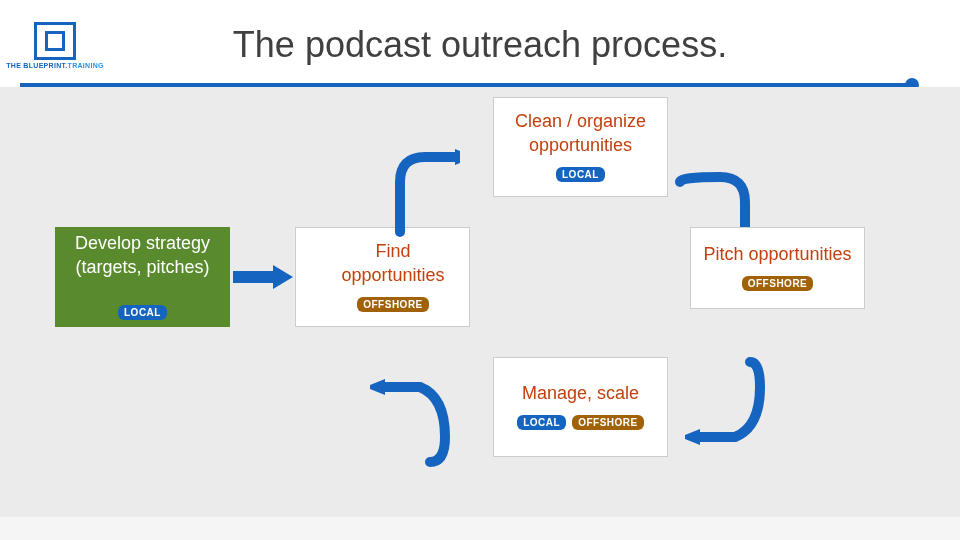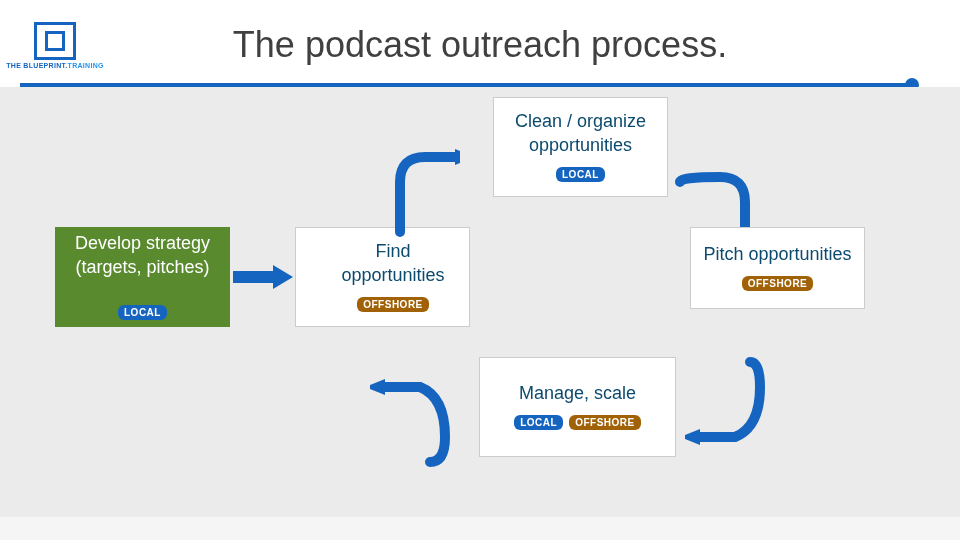--- a/index.html
+++ b/index.html
@@ -55,21 +55,21 @@
       border: 1px solid #ccc;
       display: flex;
       flex-direction: column;
       align-items: center;
       justify-content: center;
       text-align: center;
       padding: 10px;
     }
     .box-text {
       font-size: 18px;
-      color: #0c4a6e;
+      color: #c2410c;
       line-height: 1.3;
       margin-bottom: 8px;
     }
     .badge {
       display: inline-block;
       font-size: 10px;
       font-weight: bold;
       padding: 2px 6px;
       border-radius: 6px;
       color: white;
@@ -117,23 +117,23 @@
     }
     
     .pitch-box {
       left: 690px;
       top: 140px;
       width: 175px;
       height: 82px;
     }
     
     .manage-box {
-      left: 479px;
+      left: 493px;
       top: 270px;
-      width: 197px;
+      width: 175px;
       height: 100px;
     }
 
     
     .arrow {
       position: absolute;
     }
 
     
     .arrow-right {

